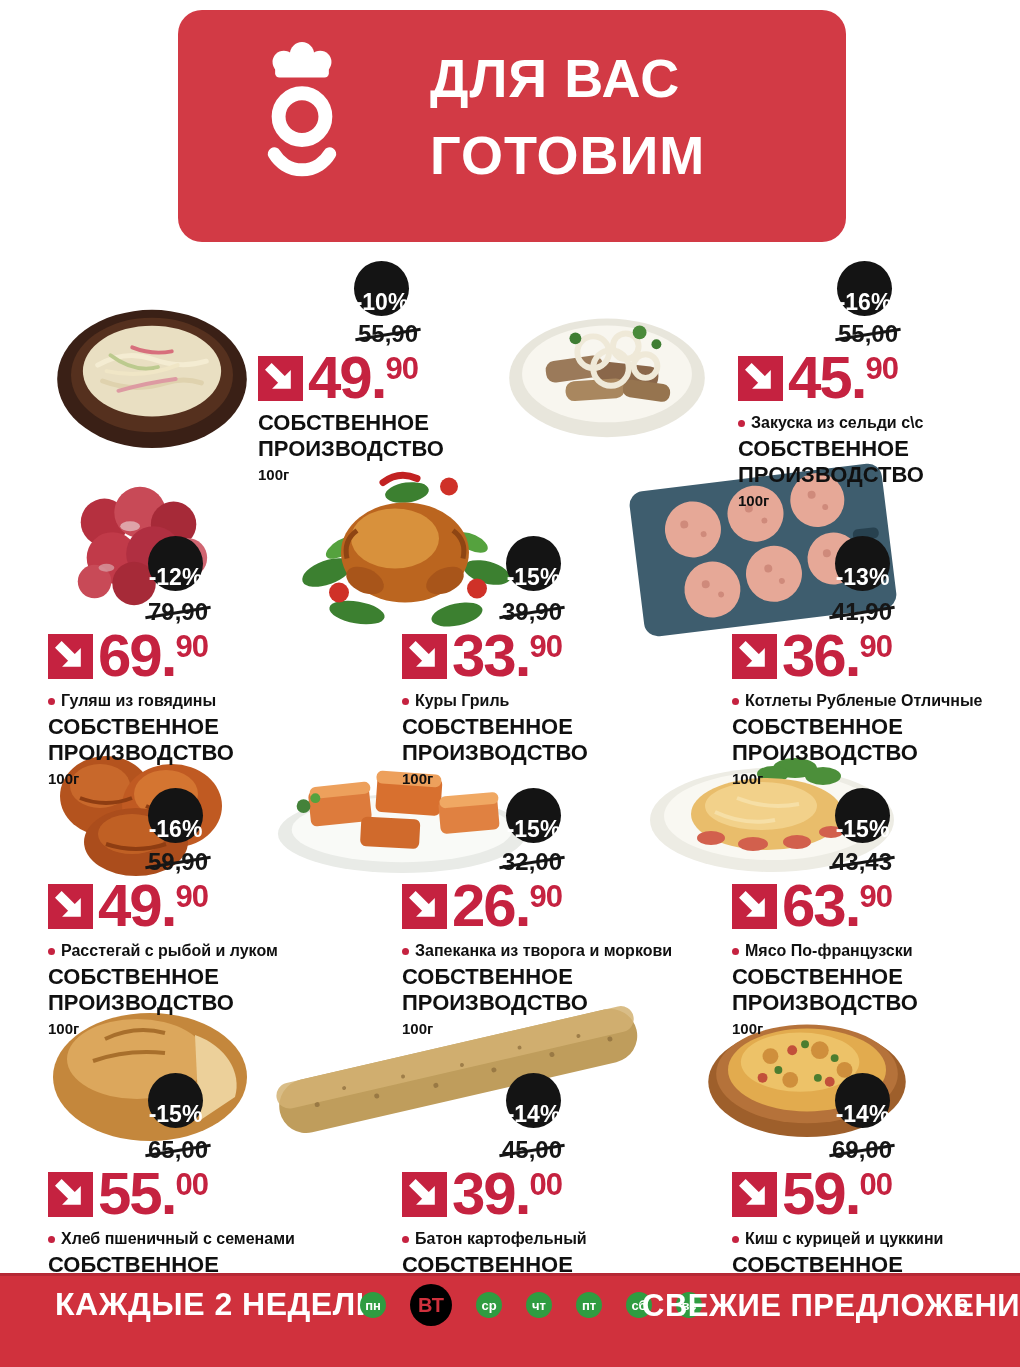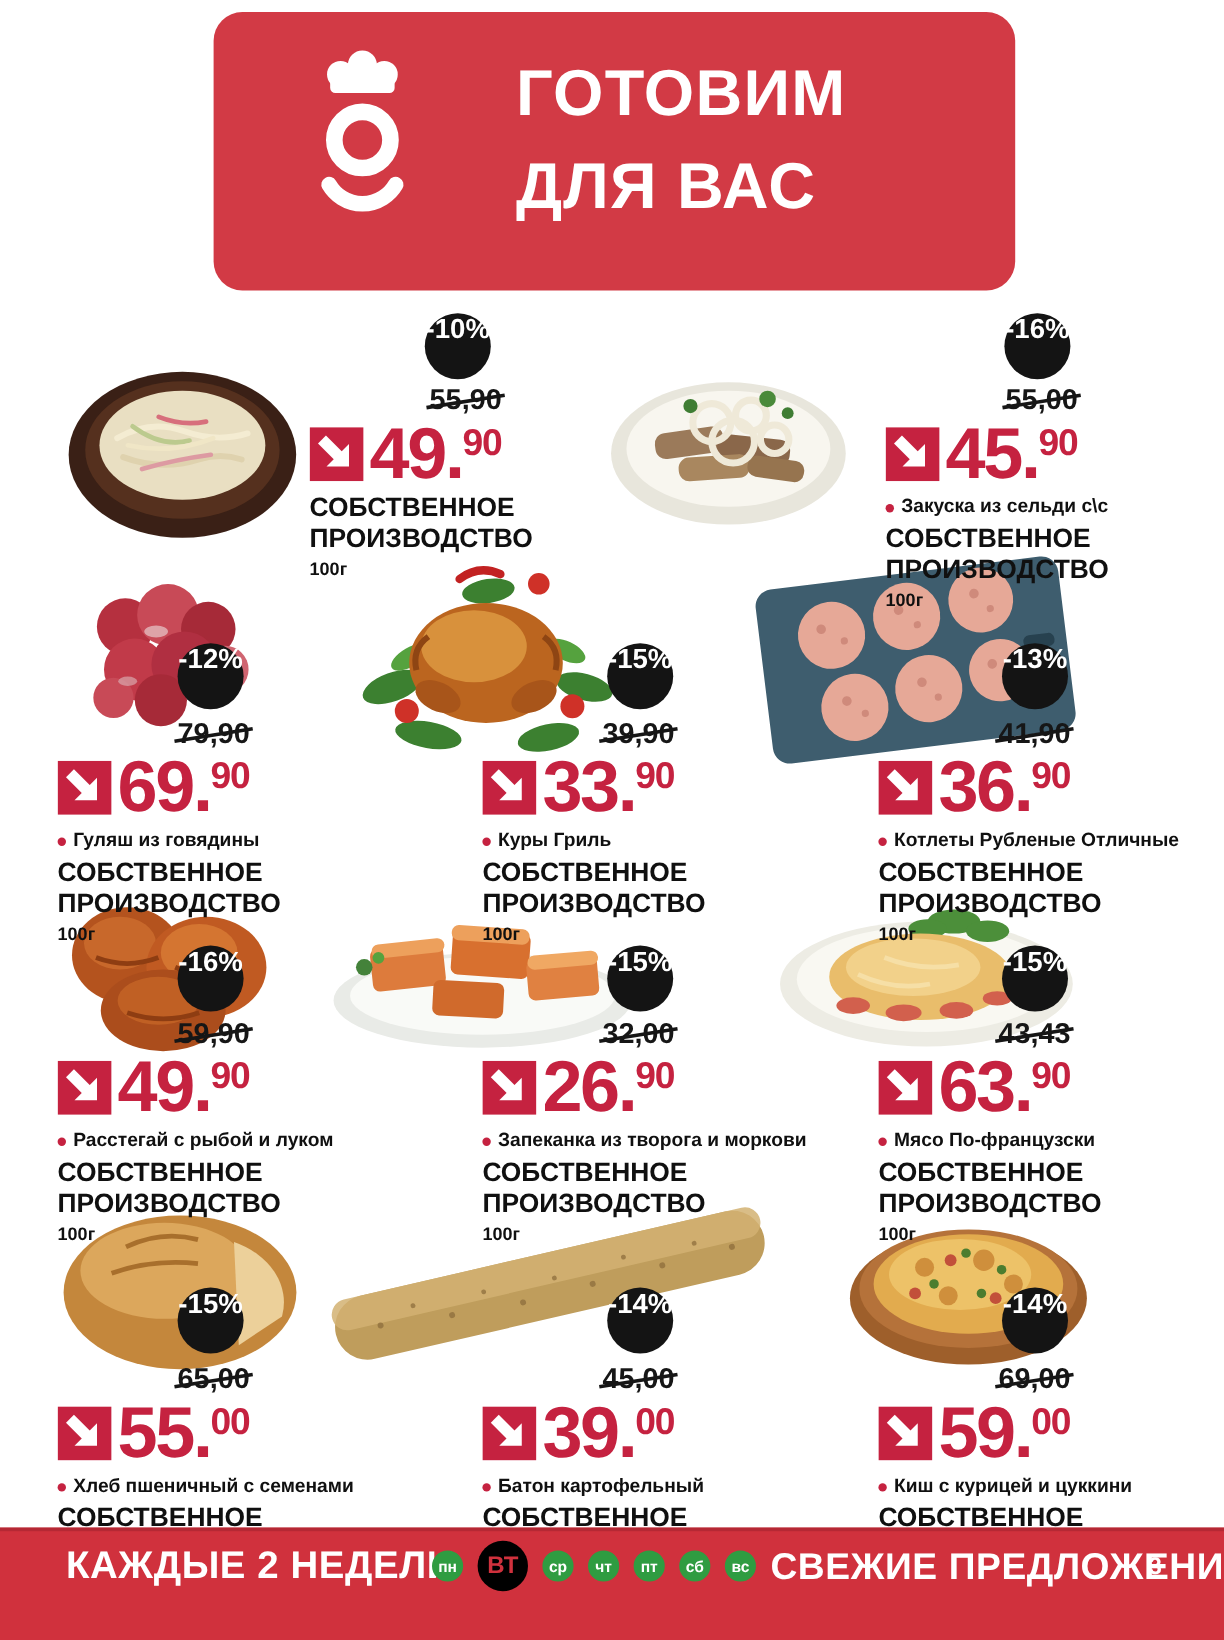--- a/index.html
+++ b/index.html
@@ -12,21 +12,21 @@
   .logo{position:absolute;left:85px;top:26px;width:78px;height:178px;}
   .title{position:absolute;left:252px;top:30px;color:#fff;font-weight:bold;
          font-size:54px;line-height:1.42;letter-spacing:1px;white-space:nowrap;}
 
   
   .photo{position:absolute;}
   .photo svg{width:100%;height:100%;display:block;}
 
   
   .badge{position:absolute;width:55px;height:55px;border-radius:50%;background:#141414;
-         color:#fff;display:flex;align-items:flex-start;justify-content:center;
+         color:#fff;display:flex;align-items:flex-end;justify-content:center;
          font-size:23px;font-weight:bold;letter-spacing:0;}
 
   
   .info{position:absolute;width:272px;}
   .old{margin-left:100px;height:27px;}
   .strike{position:relative;display:inline-block;font-size:24px;font-weight:bold;color:#161616;}
   .strike::after{content:"";position:absolute;left:-5%;top:46%;width:110%;height:3px;
                  background:#161616;transform:rotate(-9deg);}
   .price{display:flex;align-items:flex-start;margin-top:3px;height:56px;}
   .arr{width:45px;height:45px;margin:6px 5px 0 0;flex:none;}
@@ -38,21 +38,21 @@
                  margin-right:6px;flex:none;}
   .made{font-size:22px;font-weight:bold;color:#101010;margin-top:4px;}
   .weight{font-size:15px;font-weight:bold;color:#101010;margin-top:4px;}
 
   
   .footer{position:absolute;left:0;top:1273px;width:1020px;height:94px;background:#d0313d;
           border-top:3px solid #b52834;}
   .frow{position:absolute;left:0;top:6px;width:100%;height:46px;}
   .ft-left{position:absolute;left:55px;top:4px;color:#fff;font-weight:bold;font-size:32px;
            letter-spacing:0.5px;white-space:nowrap;}
-  .days{position:absolute;left:360px;top:0;height:46px;display:flex;align-items:center;gap:12px;}
+  .days{position:absolute;left:360px;top:0;height:46px;display:flex;align-items:center;gap:24px;}
   .day{width:26px;height:26px;border-radius:50%;background:#2f9c41;color:#fff;
        display:flex;align-items:center;justify-content:center;font-size:13px;font-weight:bold;}
   .day.active{width:42px;height:42px;background:#000000;color:#d0313d;font-size:20px;}
   .ft-right{position:absolute;left:642px;top:6px;color:#fff;font-weight:bold;font-size:31px;
             letter-spacing:0.5px;white-space:nowrap;}
   .fpage{position:absolute;left:957px;top:13px;color:#fff;font-weight:bold;font-size:20px;}
 </style>
 </head>
 <body>
 
@@ -65,22 +65,22 @@
           <circle cx="24" cy="30" r="13"></circle>
             <circle cx="45" cy="21" r="14"></circle>
             <circle cx="66" cy="30" r="13"></circle>
           <rect x="14" y="30" width="62" height="18" rx="5"></rect>
         </g>
         <circle cx="45" cy="93" r="27" fill="none" stroke="#fff" stroke-width="16"></circle>
         <path d="M13 136 a37 37 0 0 0 64 0" fill="none" stroke="#fff" stroke-width="15" stroke-linecap="round"></path>
       </svg>
     </div>
     <div class="title">
+      <div>ДЛЯ ВАС</div>
       <div>ГОТОВИМ</div>
-      <div>ДЛЯ ВАС</div>
     </div>
   </div>
 
   <div class="photo" style="left:52px;top:298px;width:200px;height:158px">
     <svg viewBox="0 0 200 160">
       <ellipse cx="100" cy="82" rx="96" ry="70" fill="#3a2016"></ellipse>
       <ellipse cx="100" cy="78" rx="82" ry="58" fill="#55301e"></ellipse>
       <ellipse cx="100" cy="74" rx="70" ry="46" fill="#e9dfc2"></ellipse>
       <g fill="none" stroke-linecap="round">
         <path d="M45 68 q28 -16 56 -6 t54 2" stroke="#f4ecd2" stroke-width="5"></path>

